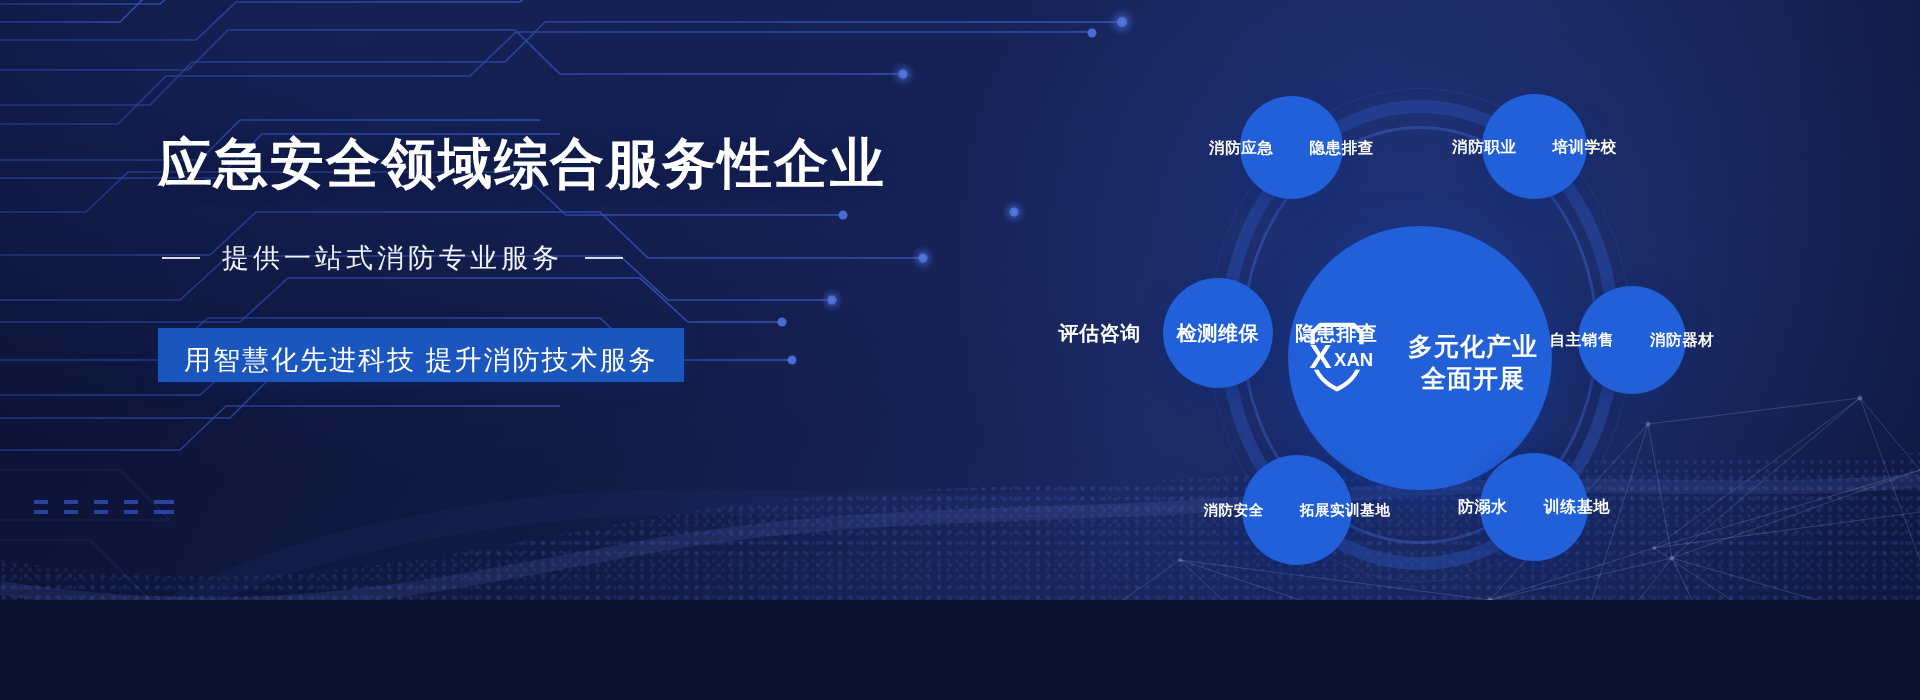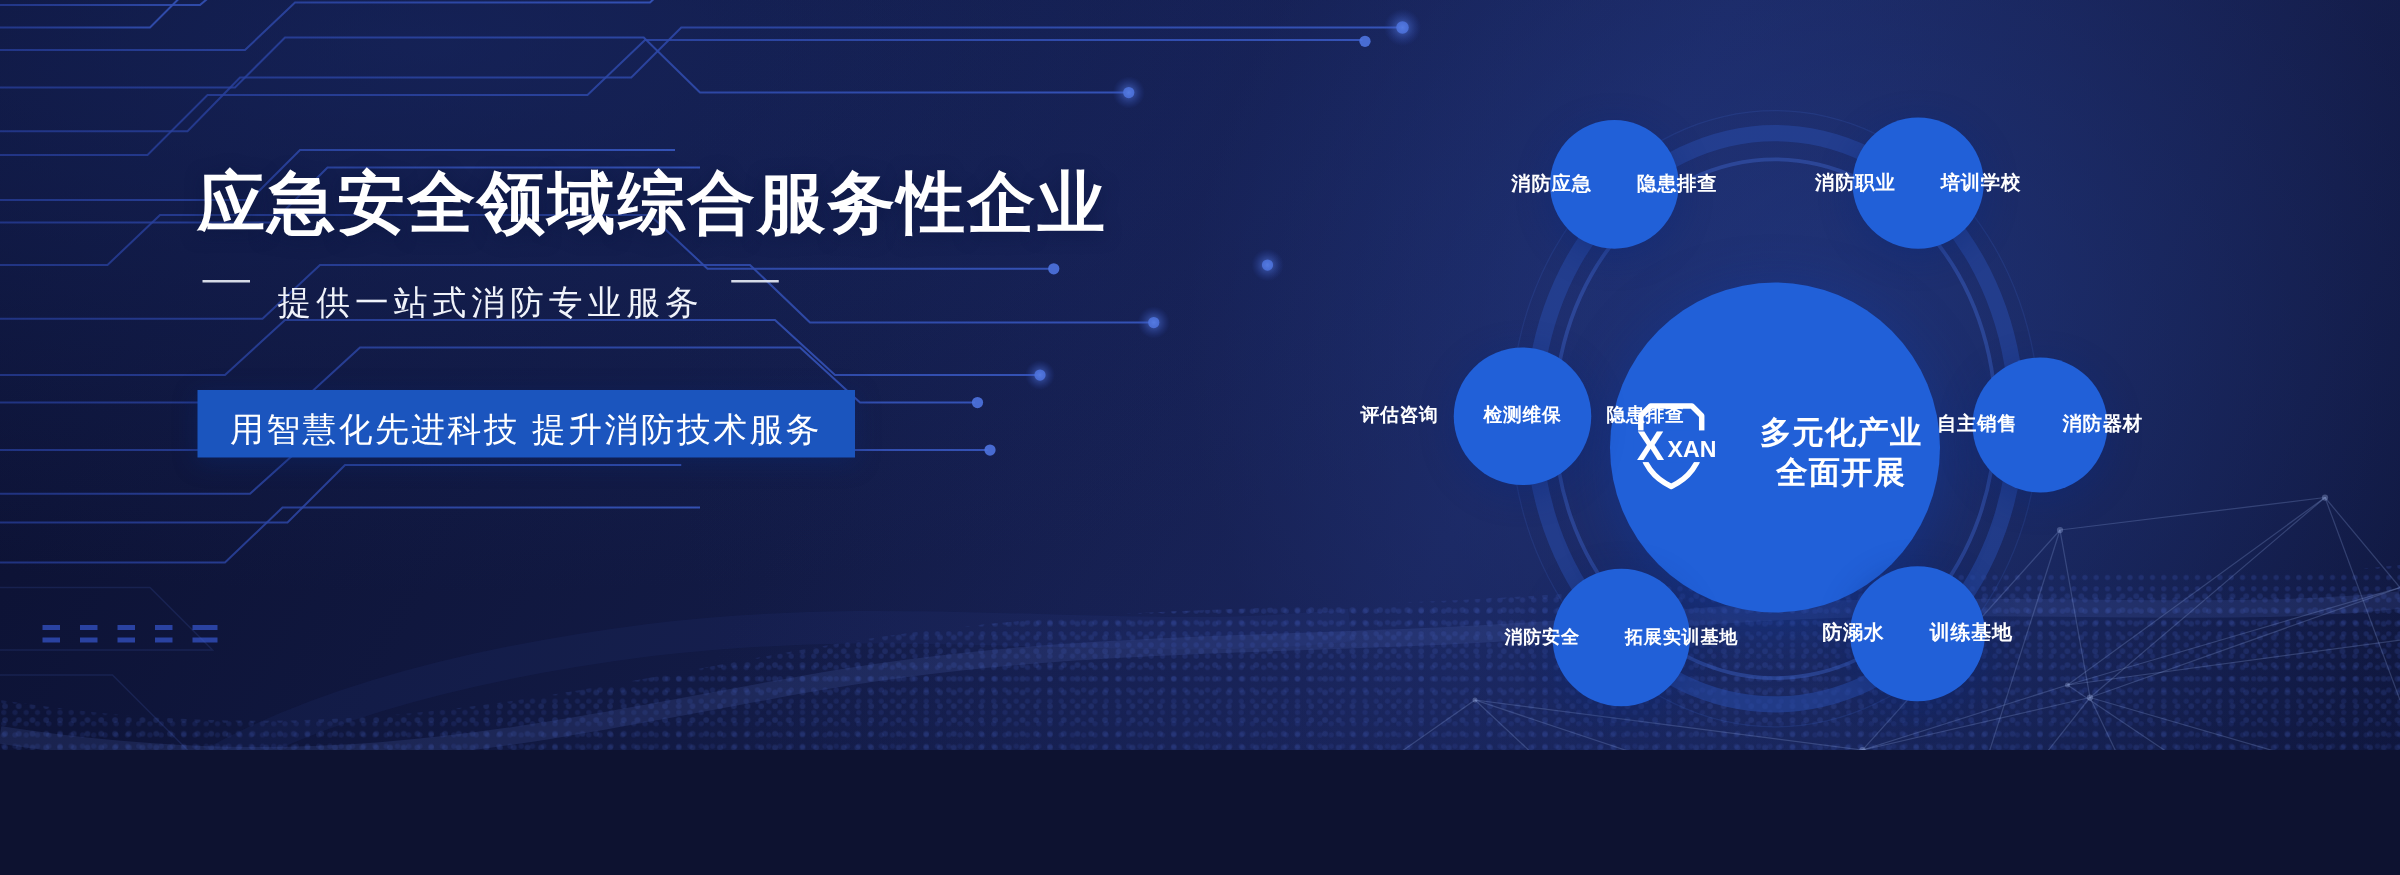--- a/index.html
+++ b/index.html
@@ -33,21 +33,22 @@
     font-size:54px;
     font-weight:bold;
     color:#ffffff;
     letter-spacing:2px;
     line-height:1.18;
     white-space:nowrap;
     text-shadow:0 2px 14px rgba(10,20,60,0.55);
   }
   .sub-row{
     display:flex;
-    margin-top:28px;
+    align-items:center;
+    margin-top:44px;
     margin-left:4px;
   }
   .dash{
     width:38px; height:2px;
     background:#e6eaf4;
     flex:0 0 auto;
     opacity:.92;
   }
   .sub-cn{
     font-size:27px;
@@ -152,21 +153,21 @@
   }
 
   
   .n1{ left:150px;  top:18px;  width:103px; height:103px; }   
   .n2{ left:392px;  top:16px;  width:105px; height:105px; }   
   .n3{ left:73px;   top:200px; width:110px; height:110px; }   
   .n4{ left:488px;  top:208px; width:108px; height:108px; }   
   .n5{ left:152px;  top:377px; width:110px; height:110px; }   
   .n6{ left:390px;  top:375px; width:108px; height:108px; }   
 
-  .n3 { font-size:15px; line-height:1.42; }
+  .n3 { font-size:20px; line-height:1.42; }
   .n5 { font-size:14.5px;align-items:center; }
   .n6 { font-size:16px; }
 </style>
 </head>
 <body>
 
 <div class="stage">
 
   <svg class="bg-layer" width="1920" height="700" viewBox="0 0 1920 700" preserveAspectRatio="none">
     <defs>

